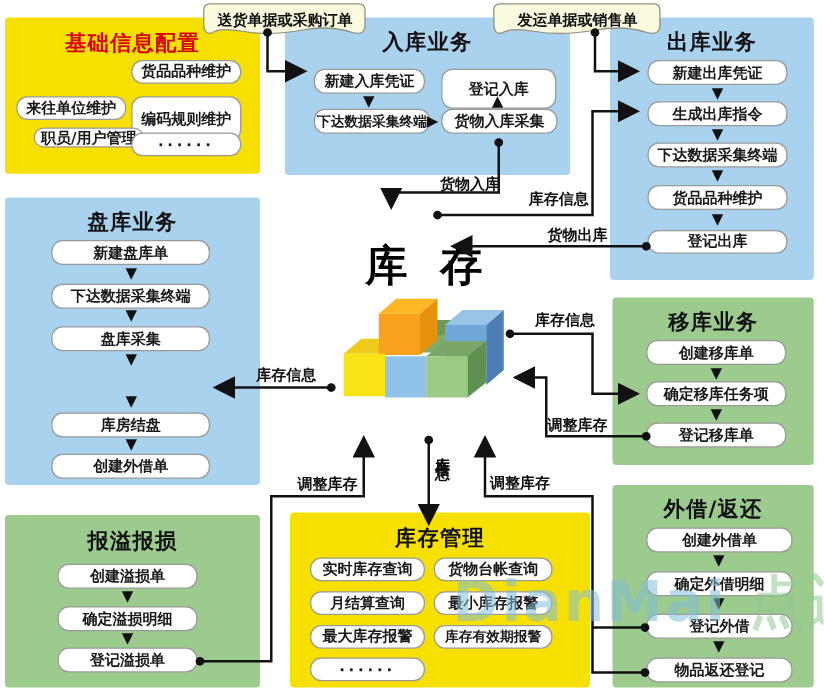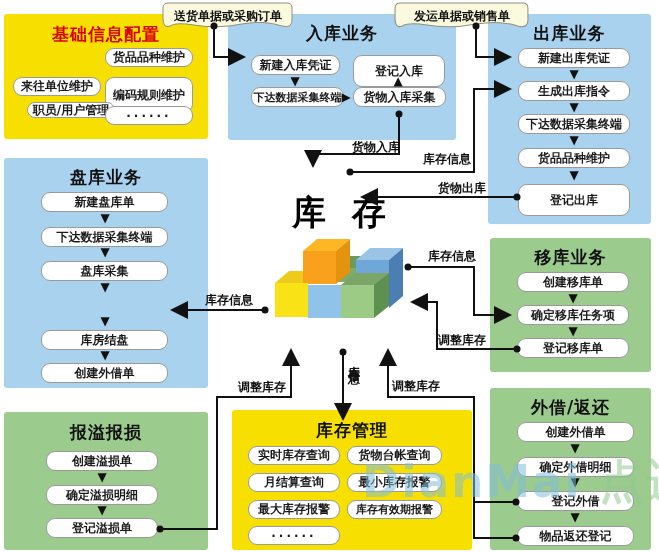--- a/index.html
+++ b/index.html
@@ -73,21 +73,21 @@
   <div class="flow-arrow" style="left:338px;top:91px;">▶</div>
   <div class="flow-arrow" style="left:390px;top:75px;">▲</div>
 
   <div class="block blue" style="left:488px;top:14px;width:163px;height:210px;">
     <div class="block-title" style="top:8px;">出库业务</div>
   </div>
   <div class="node" style="left:518px;top:48px;width:112px;height:20px;">新建出库凭证</div>
   <div class="node" style="left:518px;top:81px;width:112px;height:20px;">生成出库指令</div>
   <div class="node" style="left:518px;top:114px;width:112px;height:20px;">下达数据采集终端</div>
   <div class="node" style="left:518px;top:148px;width:112px;height:20px;">货品品种维护</div>
-  <div class="node" style="left:518px;top:184px;width:112px;height:32px;">登记出库</div>
+  <div class="node" style="left:518px;top:184px;width:112px;height:19px;">登记出库</div>
   <div class="flow-arrow" style="left:566px;top:68px;">▼</div>
   <div class="flow-arrow" style="left:566px;top:101px;">▼</div>
   <div class="flow-arrow" style="left:566px;top:134px;">▼</div>
   <div class="flow-arrow" style="left:566px;top:169px;">▼</div>
 
   <div class="block blue" style="left:4px;top:158px;width:204px;height:230px;">
     <div class="block-title" style="top:8px;">盘库业务</div>
   </div>
   <div class="node" style="left:41px;top:192px;width:127px;height:20px;">新建盘库单</div>
   <div class="node" style="left:41px;top:227px;width:127px;height:20px;">下达数据采集终端</div>

